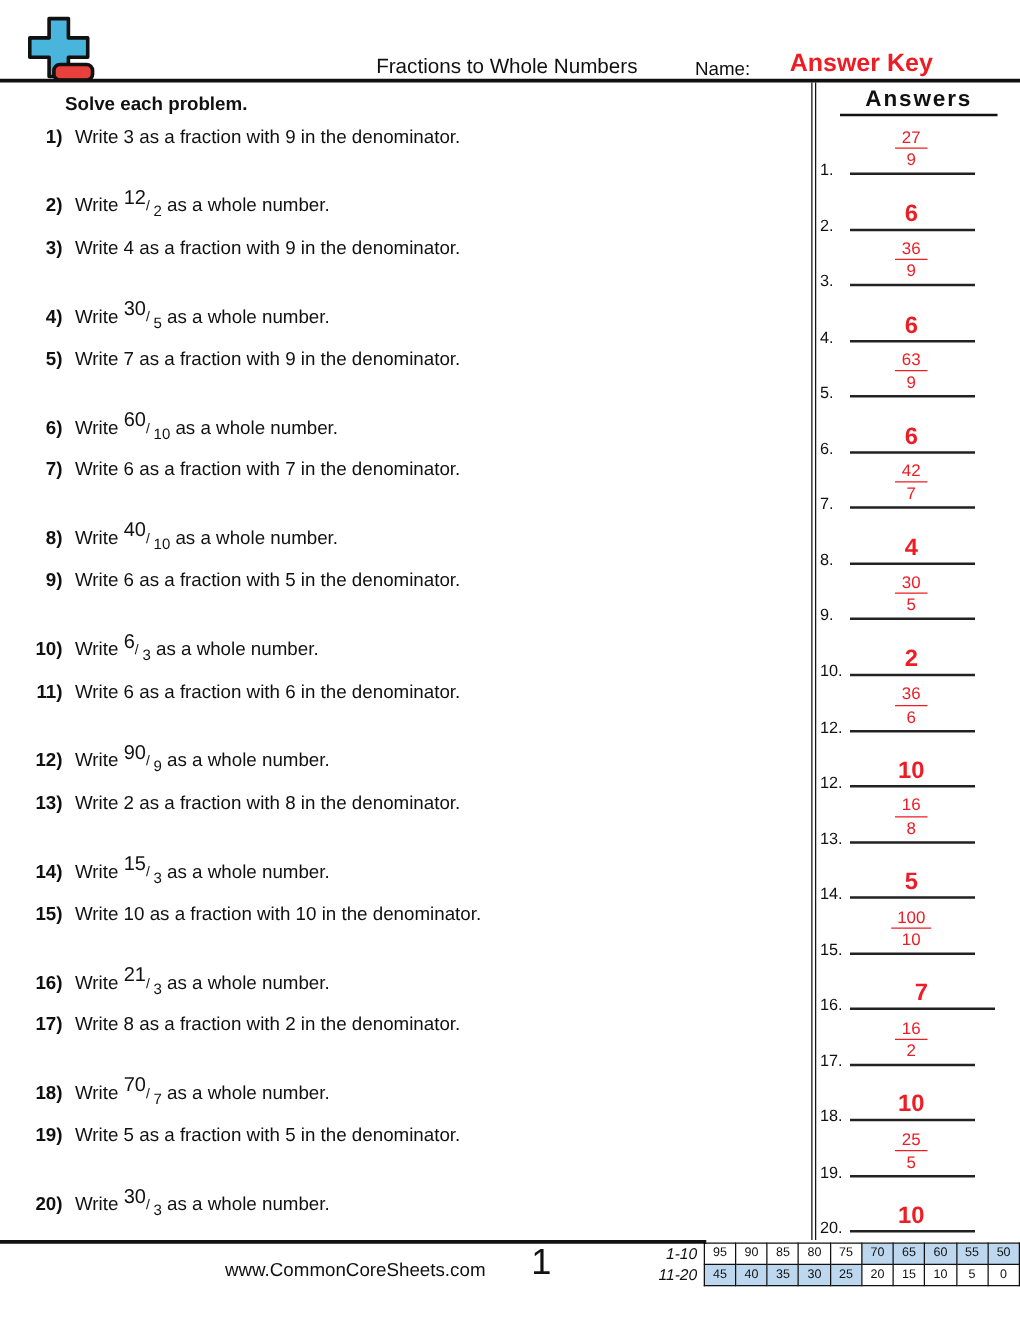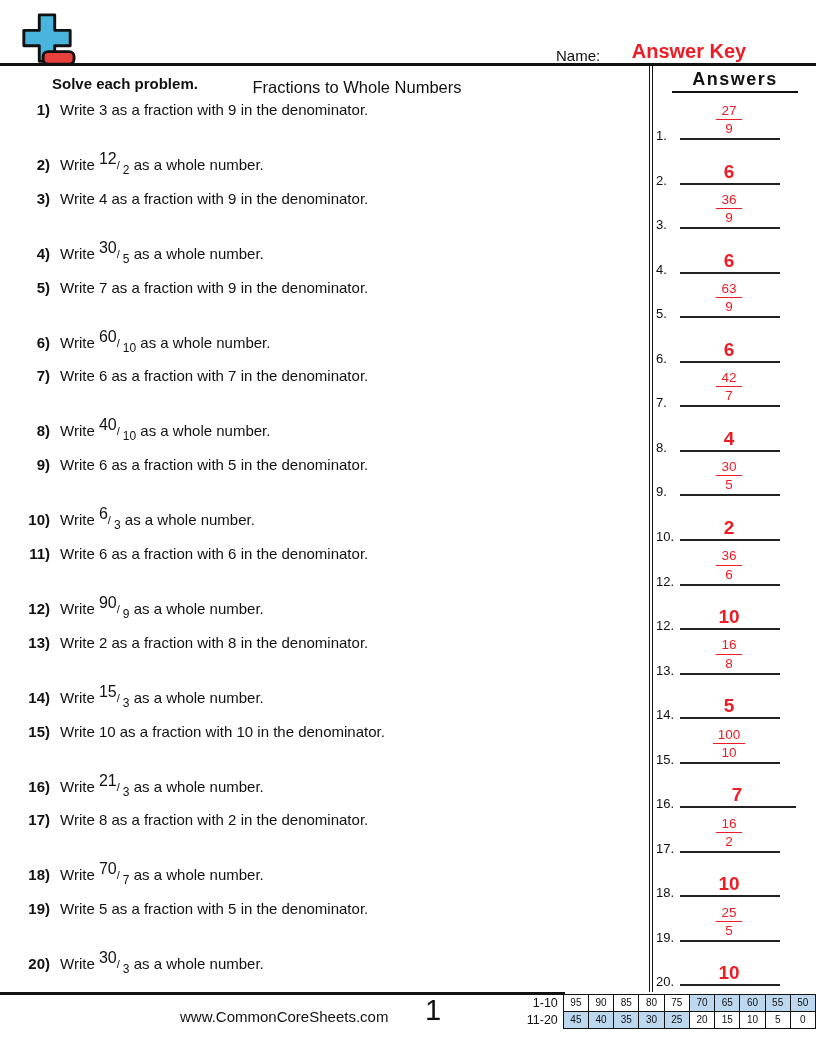--- a/index.html
+++ b/index.html
@@ -7,21 +7,21 @@
     position:relative;
     width:816px;height:1056px;
     margin:0 auto;
     background:#ffffff;
     font-family:"Liberation Sans", sans-serif;
     color:#111;
     overflow:hidden;
   }
   
   .logo{position:absolute;left:18px;top:12px;}
-  .page-title{position:absolute;left:192px;top:44px;width:330px;text-align:center;font-size:16.5px;margin-top:34px;}
+  .page-title{position:absolute;left:180px;top:44px;width:330px;text-align:right;font-size:16.5px;}
   .name-label{position:absolute;left:556px;top:47px;font-size:15px;}
   .answer-key{position:absolute;left:608px;top:40px;width:162px;text-align:center;
               font-size:20px;font-weight:bold;color:var(--red);}
   .header-rule{position:absolute;left:0;top:63px;width:816px;height:3px;background:#111;}
   .instructions{position:absolute;left:22px;top:75px;font-size:15px;font-weight:bold;margin-left:30px;}
   
   .divider{position:absolute;left:649px;top:66px;height:926px;width:2px;
            border-left:1.7px solid #111;border-right:1.7px solid #111;}
   .answers-heading{position:absolute;left:672px;top:69px;width:126px;text-align:center;
                    font-size:18px;font-weight:bold;letter-spacing:1.5px;
@@ -46,21 +46,21 @@
   .subject-badge{position:absolute;left:25px;top:997px;width:148px;height:35px;
                  background:#000;border-radius:17px;}
   .subject-inner{position:absolute;left:6px;right:6px;top:4px;bottom:4px;background:#fff;
                  border-radius:13px;display:flex;align-items:center;justify-content:center;
                  font-size:19px;font-weight:bold;color:#111;}
   .website{position:absolute;left:180px;top:1008px;font-size:15px;}
   .page-number{position:absolute;left:425px;top:994px;font-size:29px;}
   table.score{position:absolute;left:504px;top:994px;border-collapse:collapse;}
   table.score td{border:1.6px solid #111;width:25px;height:16px;text-align:center;
                  font-size:10px;padding:0;line-height:1;}
-  table.score td.st-label{border:none;width:56px;text-align:right;padding-right:5px;font-size:12.5px;}
+  table.score td.st-label{border:none;width:56px;text-align:right;padding-right:5px;font-size:12.5px;font-style:italic;}
   table.score td.hl{background:var(--table-blue);}
 </style>
 </head>
 <body>
 
 <div class="page">
 
   <div class="logo">
     <svg width="58" height="56" viewBox="0 0 60 58">
       <path d="M22 3 h16 v16 h16 v16 h-16 v16 h-16 v-16 h-16 v-16 h16 z" fill="var(--logo-blue)" stroke="#111" stroke-width="3" stroke-linejoin="round"></path>

